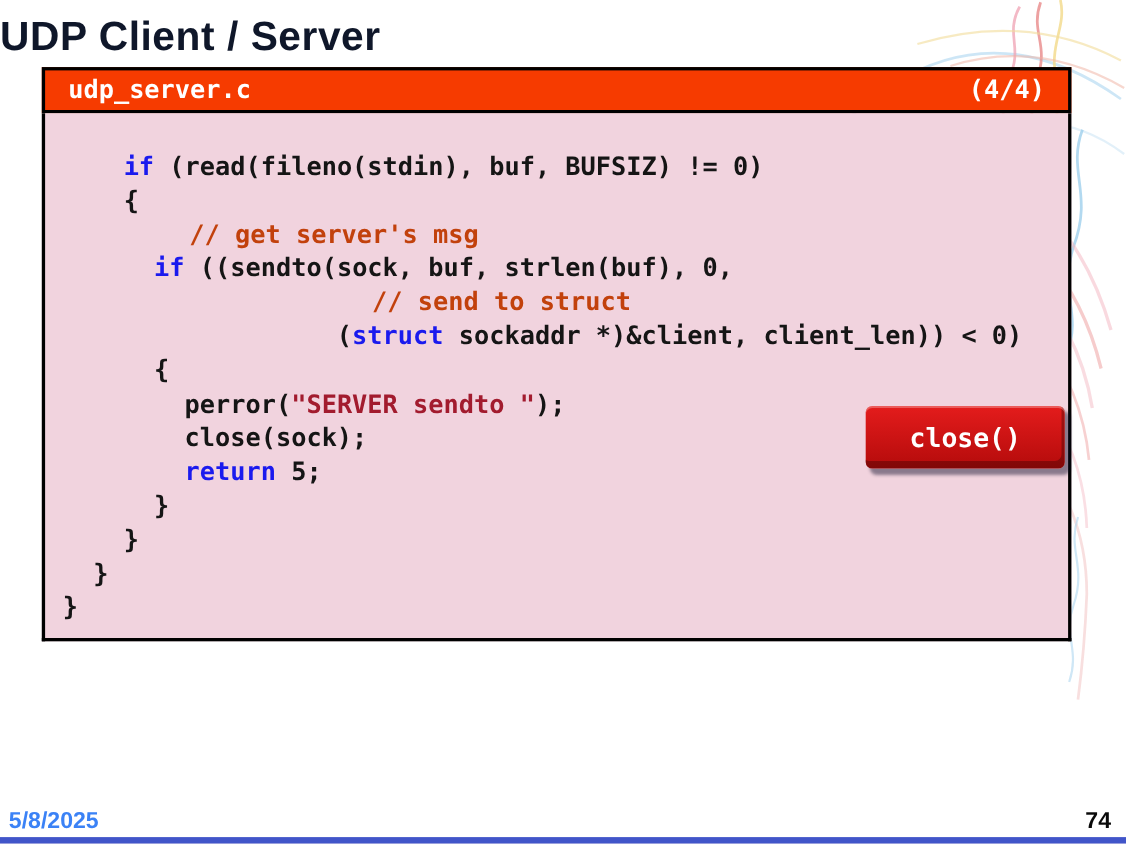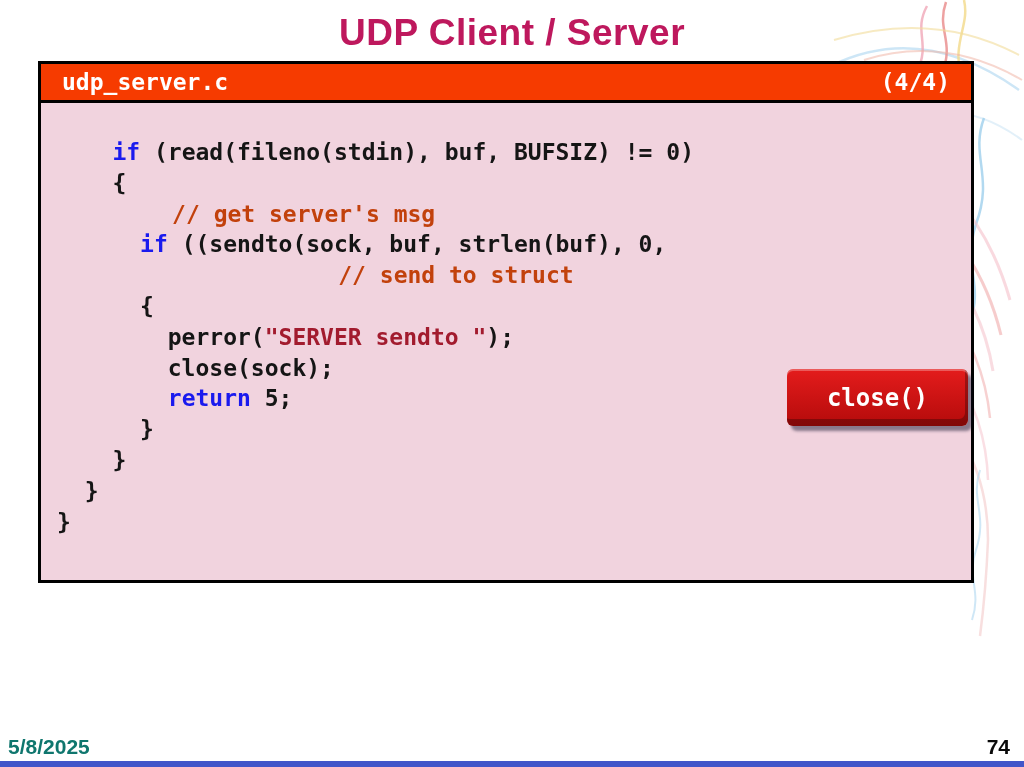--- a/index.html
+++ b/index.html
@@ -4,22 +4,22 @@
 <style>
   html,body{margin:0;padding:0;}
   body{
     width:1024px;height:767px;position:relative;overflow:hidden;
     background:#ffffff;font-family:"Liberation Sans",sans-serif;
   }
   
   .fireworks{position:absolute;top:0;right:0;z-index:0;pointer-events:none;}
   
   .slide-title{
-    position:absolute;top:12px;left:0;width:100%;text-align:center;z-index:2;
-    font-size:37px;font-weight:bold;color:#be185d;letter-spacing:0.5px;
+    position:absolute;top:12px;left:0;width:100%;text-align:left;z-index:2;
+    font-size:37px;font-weight:bold;color:#0f172a;letter-spacing:0.5px;
     font-family:"Liberation Sans",sans-serif;
   }
   
   .frame{position:absolute;left:38px;top:61px;width:936px;z-index:1;}
   .code-header{
     box-sizing:border-box;height:42px;border:3px solid #000000;background:#f63b00;
     display:flex;justify-content:space-between;align-items:center;padding:0 21px;
     font-family:"DejaVu Sans Mono","Liberation Mono",monospace;
     font-weight:bold;font-size:23px;color:#ffffff;
   }
@@ -45,21 +45,21 @@
     font-weight:bold;font-size:24px;color:#ffffff;
     box-shadow:4px 5px 3px rgba(10,10,40,0.45),
                inset 0 2px 0 rgba(255,255,255,0.28),
                inset -3px -7px 0 rgba(0,0,0,0.28);
   }
   .callout-sendto{top:111px;background:linear-gradient(#2e3ed6,#1620a6);}
   .callout-close{top:266px;background:linear-gradient(#e41c1c,#b40b0b);}
   
   .footer-date{
     position:absolute;left:8px;bottom:8px;z-index:2;
-    font-size:21px;font-weight:bold;color:#0f766e;
+    font-size:21px;font-weight:bold;color:#3b82f6;
   }
   .footer-page{
     position:absolute;right:14px;bottom:8px;z-index:2;
     font-size:21px;font-weight:bold;color:#0a0a0a;
   }
   .bottom-bar{
     position:absolute;left:0;bottom:0;width:100%;height:6px;z-index:3;
     background:#4155c9;
   }
 </style>
@@ -93,20 +93,21 @@
     <span>(4/4)</span>
   </div>
 
   <div class="code-panel">
     <div class="code-block">
         <div class="code-line"><span class="tok-p">    </span><span class="tok-k">if</span><span class="tok-p"> (read(fileno(stdin), buf, BUFSIZ) != 0)</span></div>
         <div class="code-line"><span class="tok-p">    {</span></div>
         <div class="code-line"><span class="tok-p">      </span><span class="tok-c">// get server's msg</span></div>
         <div class="code-line"><span class="tok-p">      </span><span class="tok-k">if</span><span class="tok-p"> ((sendto(sock, buf, strlen(buf), 0,</span></div>
         <div class="code-line"><span class="tok-p">                  </span><span class="tok-c">// send to struct</span></div>
+        <div class="code-line"><span class="tok-p">                  (</span><span class="tok-k">struct</span><span class="tok-p"> sockaddr *)&amp;client, client_len)) &lt; 0)</span></div>
         <div class="code-line"><span class="tok-p">      {</span></div>
         <div class="code-line"><span class="tok-p">        perror(</span><span class="tok-s">"SERVER sendto "</span><span class="tok-p">);</span></div>
         <div class="code-line"><span class="tok-p">        close(sock);</span></div>
         <div class="code-line"><span class="tok-p">        </span><span class="tok-k">return</span><span class="tok-p"> 5;</span></div>
         <div class="code-line"><span class="tok-p">      }</span></div>
         <div class="code-line"><span class="tok-p">    }</span></div>
         <div class="code-line"><span class="tok-p">  }</span></div>
         <div class="code-line"><span class="tok-p">}</span></div>
       </div>
 

